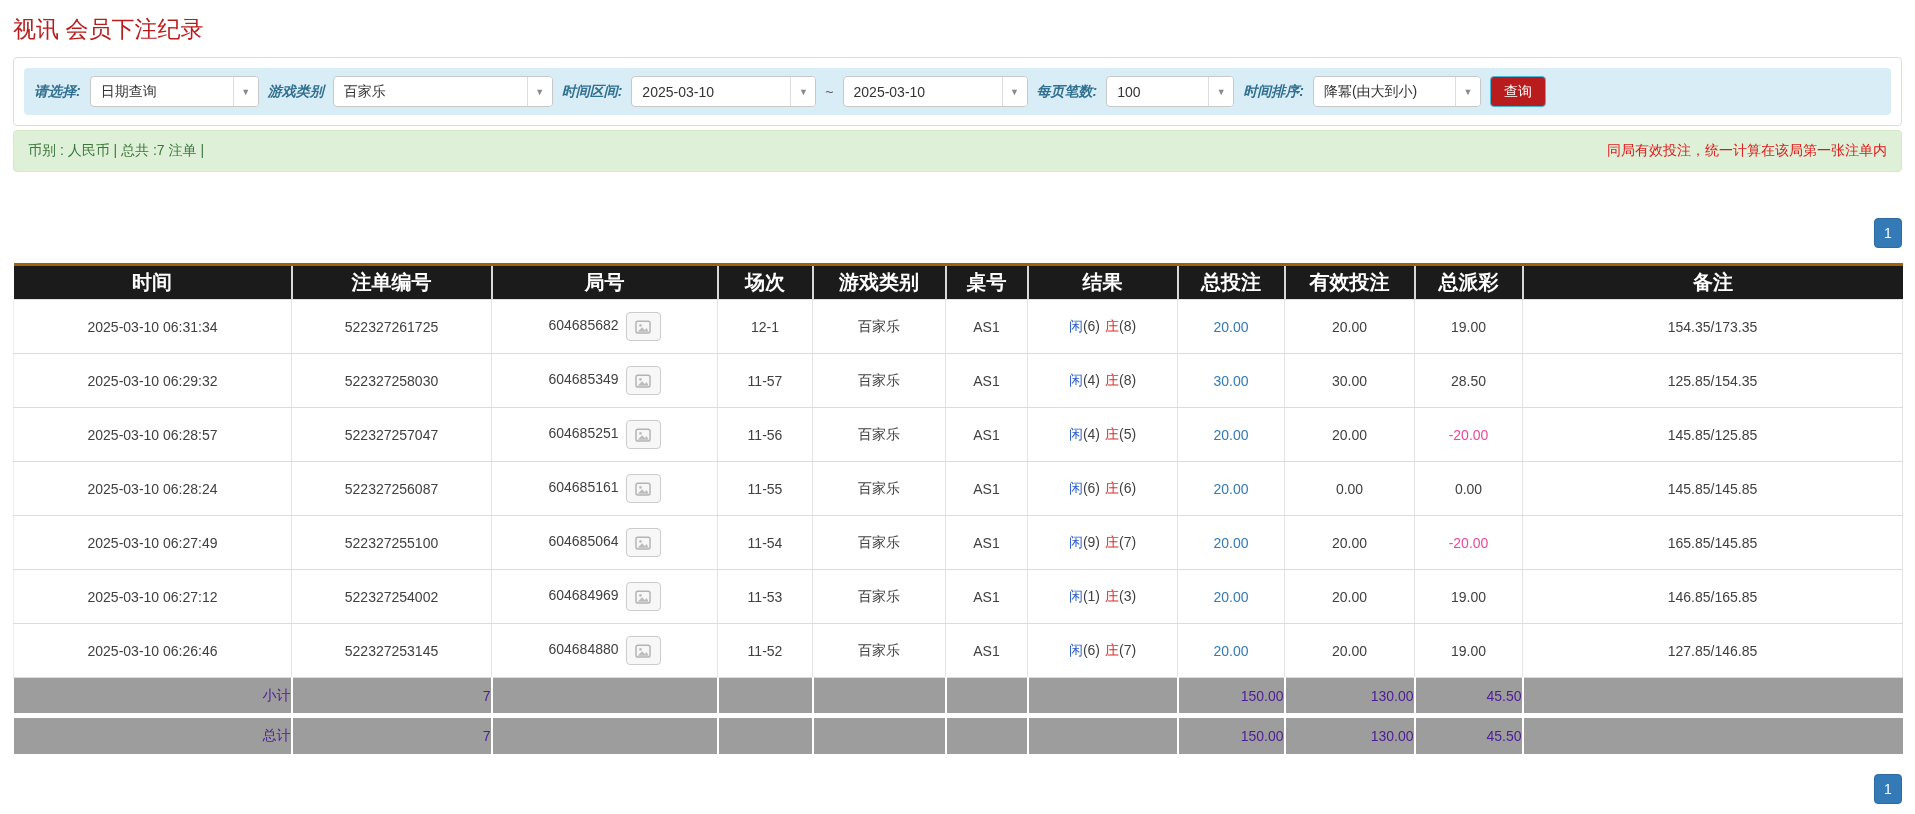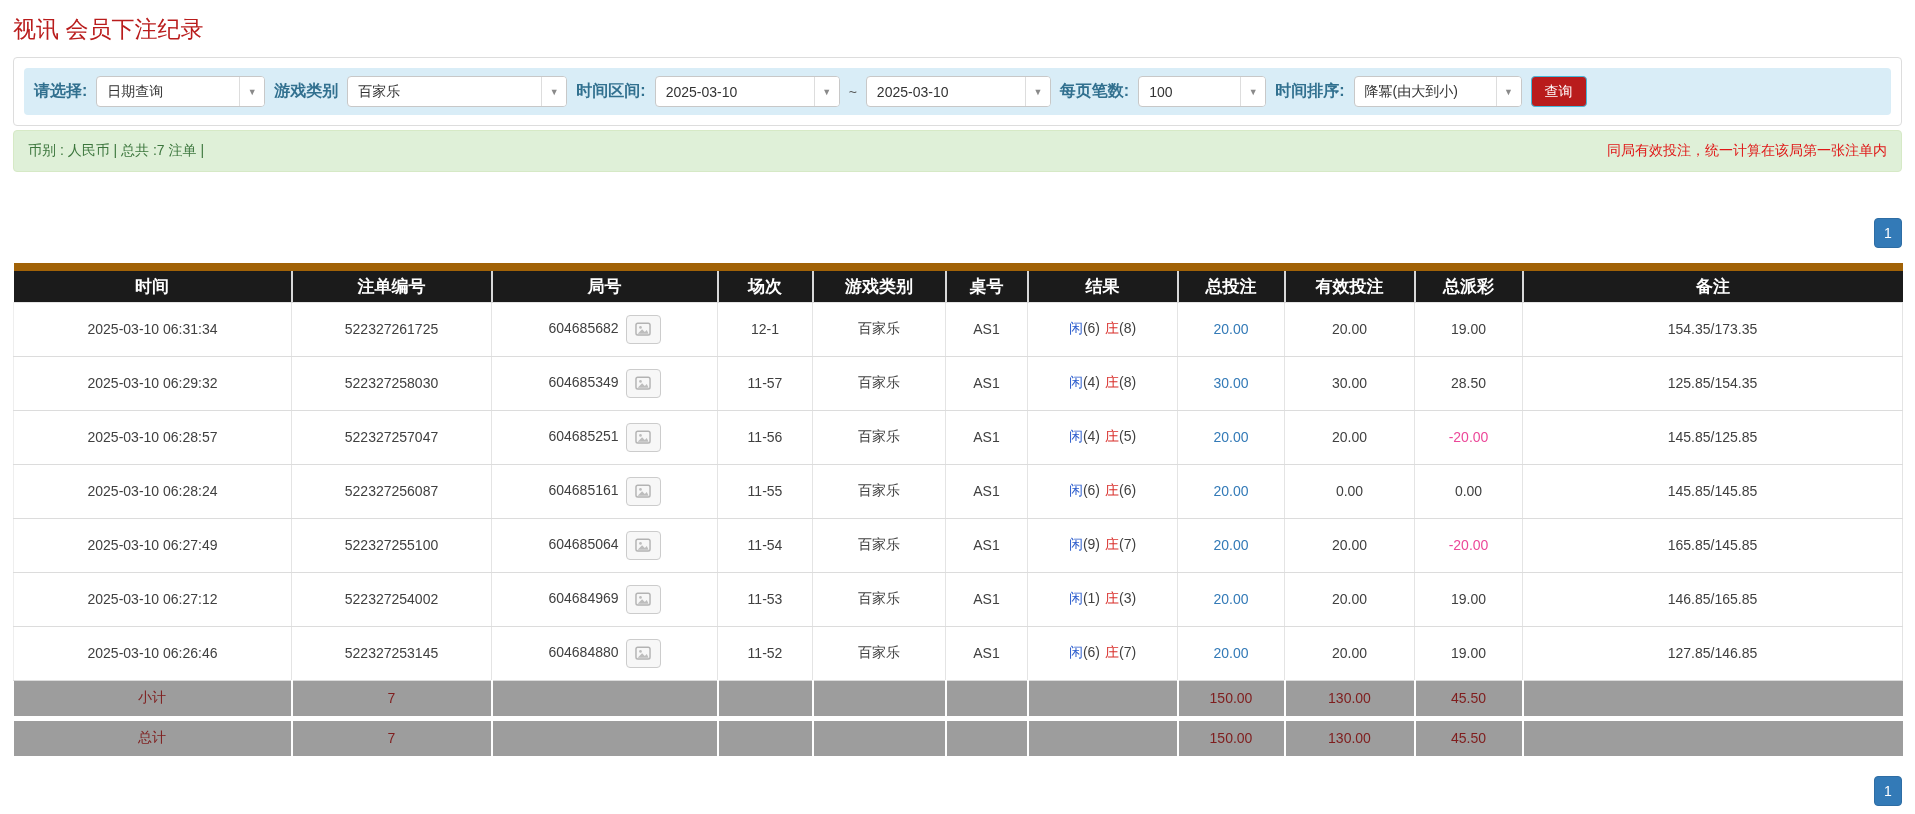--- a/index.html
+++ b/index.html
@@ -32,21 +32,22 @@
     border-radius: 4px;
     padding: 8px 10px;
     display: flex;
     align-items: center;
     gap: 9px;
     white-space: nowrap;
   }
   .flabel {
     color: #31708f;
     font-weight: bold;
-    font-size: 16px;
+    font-size: 14px;
+    font-style: italic;
   }
   .combo {
     background: #fff;
     border: 1px solid #c8c8c8;
     border-radius: 4px;
     height: 31px;
     display: inline-flex;
     align-items: center;
     overflow: hidden;
     font-size: 14px;
@@ -125,24 +126,24 @@
   table {
     width: 100%;
     border-collapse: collapse;
     table-layout: fixed;
     font-size: 14px;
   }
   thead th {
     background: #1b1b1b;
     color: #fff;
     font-weight: bold;
-    font-size: 17px;
+    font-size: 20px;
     height: 35px;
     border-right: 2px solid #d8d8d8;
-    border-top: 8px solid #a16207;
+    border-top: 3px solid #a16207;
   }
   thead th:last-child { border-right: none; }
   tbody td {
     height: 54px;
     text-align: center;
     color: #404040;
     border: 1px solid #e4e4e4;
     border-bottom: 1px solid #dcdcdc;
     overflow: hidden;
   }
@@ -162,26 +163,27 @@
     cursor: pointer;
   }
   .res-p { color: #2b5ccc; }
   .res-b { color: #d9302c; margin-left: 5px; }
   .res-n { color: #404040; }
   .bet-link { color: #337ab7; cursor: pointer; }
   .neg { color: #ec4899; }
 
   tr.summary-row td {
     background: #9d9d9d;
-    color: #7f1d1d;
+    color: #4c1d95;
     height: 38px;
     border-right: 2px solid #fff;
     border-left: none;
     border-top: none;
     border-bottom: none;
+    text-align: right;
   }
   tr.summary-row td:last-child { border-right: none; }
   tr.summary-row.subtotal td { border-bottom: 5px solid #fff; }
 </style>
 </head>
 <body>
 
 <div class="page">
 
   <h1 class="page-title">视讯 会员下注纪录</h1>

